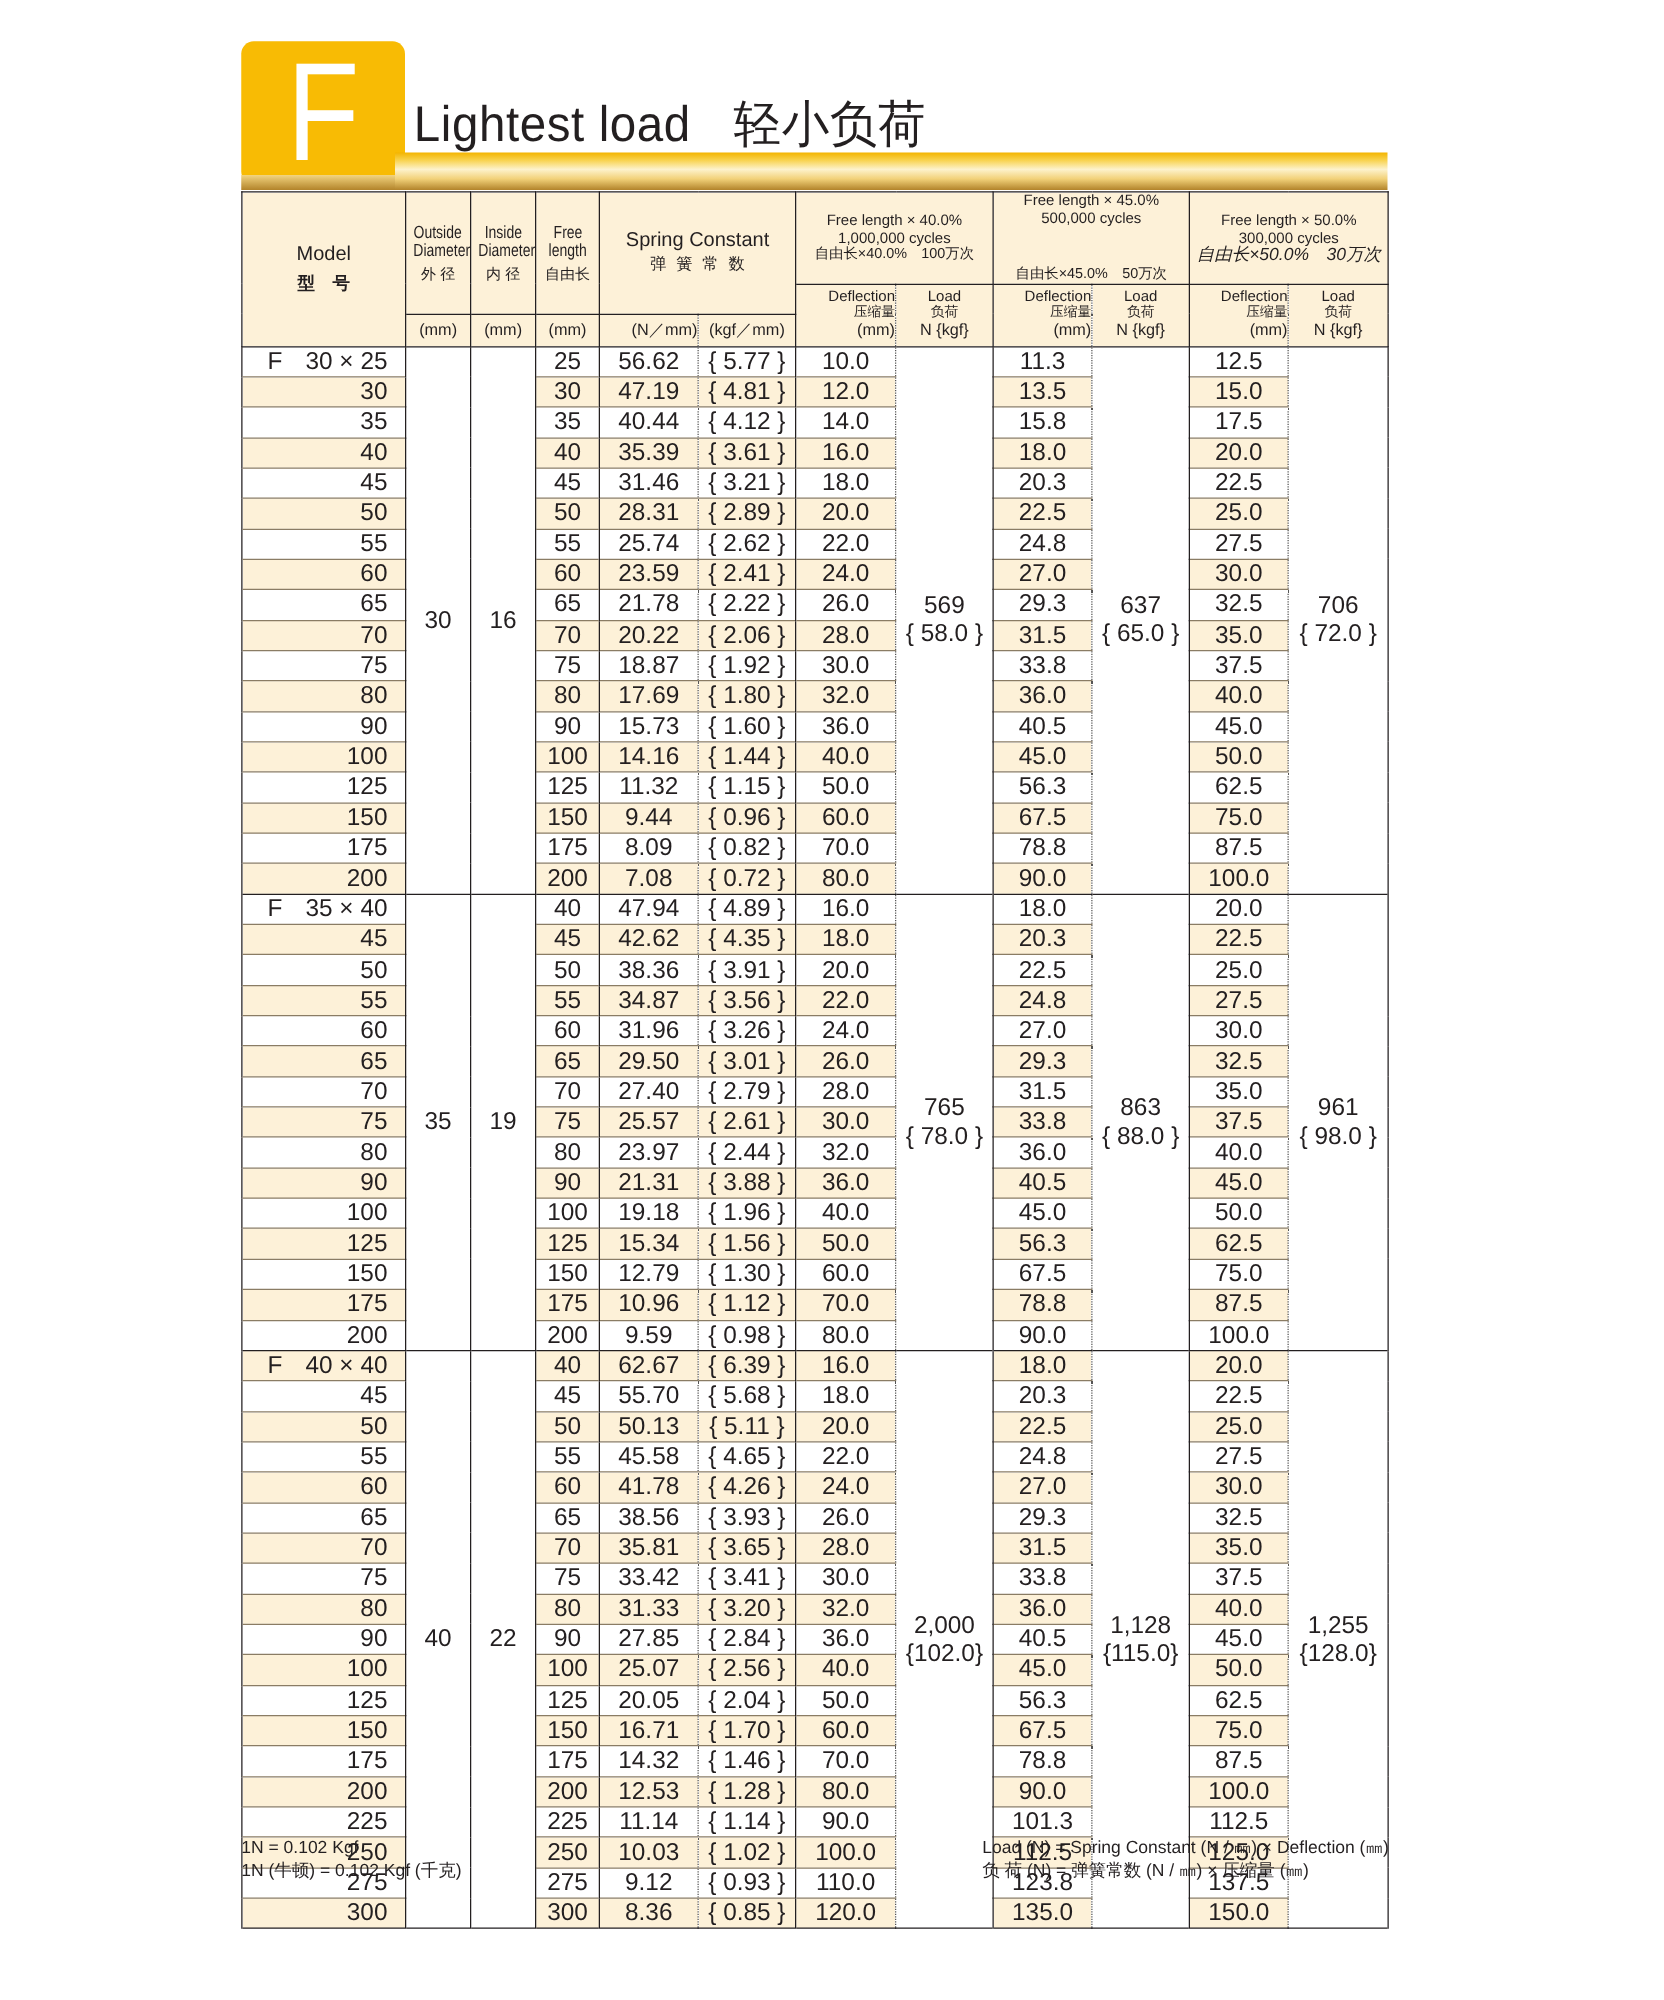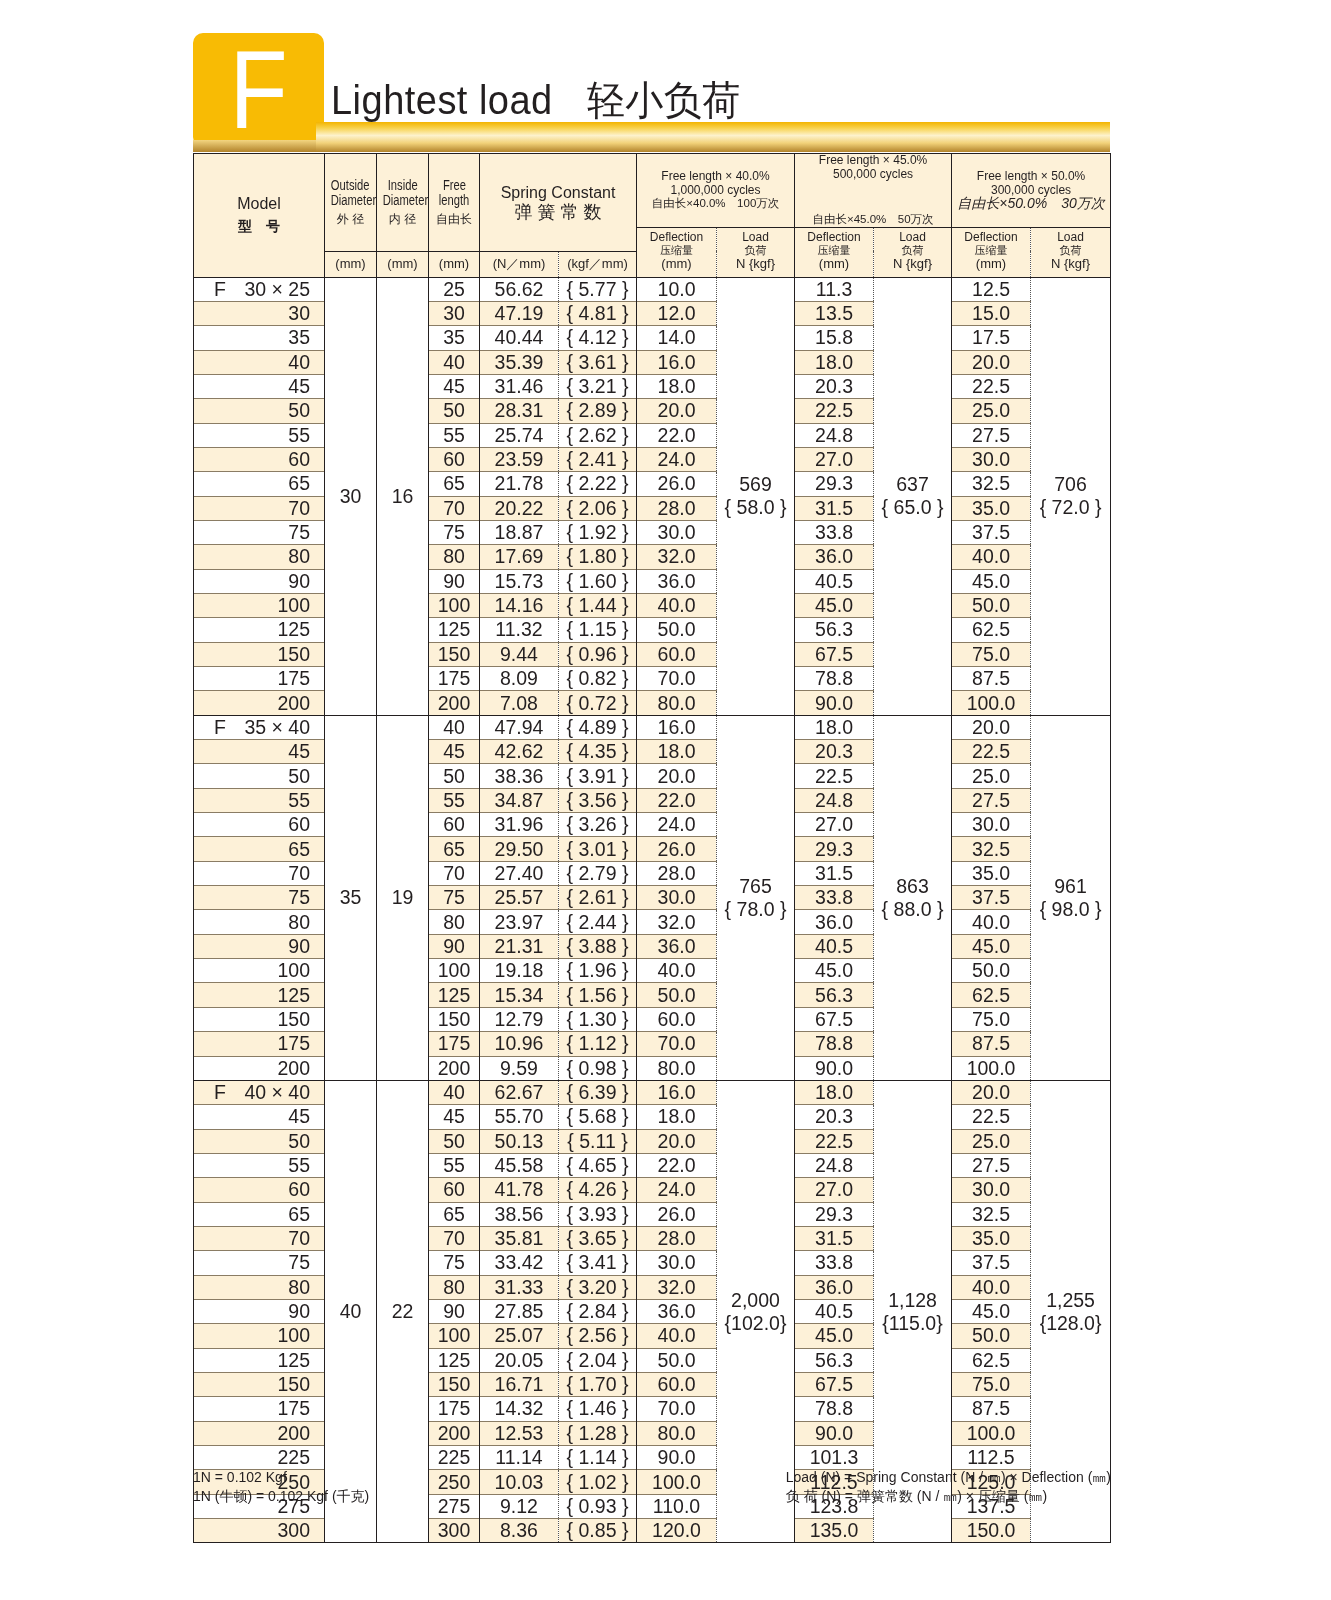--- a/index.html
+++ b/index.html
@@ -8,21 +8,21 @@
   .badge span{position:absolute;left:0;top:0;width:100%;height:100%;color:#fff;font-size:112px;line-height:114px;text-align:center;font-family:"Liberation Sans Narrow","Liberation Sans",sans-serif;font-weight:400;transform:scaleX(0.85);}
   .title{position:absolute;left:331px;top:76px;font-size:40px;line-height:48px;letter-spacing:0.5px;font-family:"Liberation Sans",sans-serif;transform:scaleX(0.95);transform-origin:left;}
   .title .cn{margin-left:36px;}
   .bar{position:absolute;left:316px;top:122px;width:794px;height:30px;background:linear-gradient(to bottom,#f3b400 0%,#f8d24c 20%,#fdf2cc 45%,#f2d27a 70%,#b2832a 100%);}
   .bar2{position:absolute;left:193px;top:140px;width:130px;height:12px;background:linear-gradient(to bottom,#f3d580 0%,#b2832a 100%);}
   table.spec{position:absolute;left:193px;top:153px;width:917px;border-collapse:collapse;table-layout:fixed;}
   table.spec td, table.spec th{padding:0;margin:0;font-weight:normal;text-align:center;vertical-align:middle;overflow:hidden;white-space:nowrap;}
   thead th{background:#fdf1d8;border:1.5px solid #231f20;font-size:12px;line-height:13px;}
   thead th.sm{font-size:13px;line-height:14px;}
   thead .nar{display:inline-block;transform:scaleX(0.8);}
-  thead th.dl{border-right:1px dotted #555;}
+  thead th.dl{border-right:1px dotted #555;text-align:right;}
   thead th.dr{border-left:1px dotted #555;}
   tbody td{height:23.35px;font-size:19.5px;line-height:23px;border-top:1px solid #8a7c64;}
   tbody tr.grp td{border-top:1.5px solid #231f20;}
   tbody td.model{text-align:right;padding-right:14px;border-left:1.5px solid #231f20;border-right:1.5px solid #231f20;}
   tbody td.model .f{float:left;padding-left:20px;}
   tbody td.merge{border-left:1.5px solid #231f20;border-right:1.5px solid #231f20;background:#fff;border-top:1.5px solid #231f20;}
   tbody td.fl{border-left:1.5px solid #231f20;border-right:1.5px solid #231f20;}
   tbody td.kn{border-right:1px dotted #555;}
   tbody td.kg{border-right:1.5px solid #231f20;}
   tbody td.def{border-right:1px dotted #555;}
@@ -76,21 +76,21 @@
         <div class="nar">Diameter</div><br>
         <div style="font-size:12px;margin-top:4px;">内 径</div>
       </th>
       <th rowspan="2" style="font-size:14px;line-height:15px;">
         <div class="nar">Free</div><br>
         <div class="nar">length</div><br>
         <div style="font-size:12px;margin-top:4px;">自由长</div>
       </th>
       <th colspan="2" rowspan="2" style="border-bottom:1px solid #231f20;">
         <div style="font-size:16px;line-height:20px;">Spring Constant</div>
-        <div style="font-size:18px;line-height:18px;">弹 簧 常 数</div>
+        <div style="font-size:13px;line-height:18px;font-family:Liberation Mono, monospace;">弹 簧 常 数</div>
       </th>
       <th colspan="2" style="font-size:12px;line-height:13.5px;">
         <div>Free length × 40.0%</div>
         <div>1,000,000 cycles</div>
         <div style="font-size:11.5px;">自由长×40.0%　100万次</div>
       </th>
       <th colspan="2" style="font-size:12px;line-height:13.5px;">
         <div>Free length × 45.0%</div>
         <div>500,000 cycles</div>
         <div style="font-size:11.5px;margin-top:32px;">自由长×45.0%　50万次</div>

